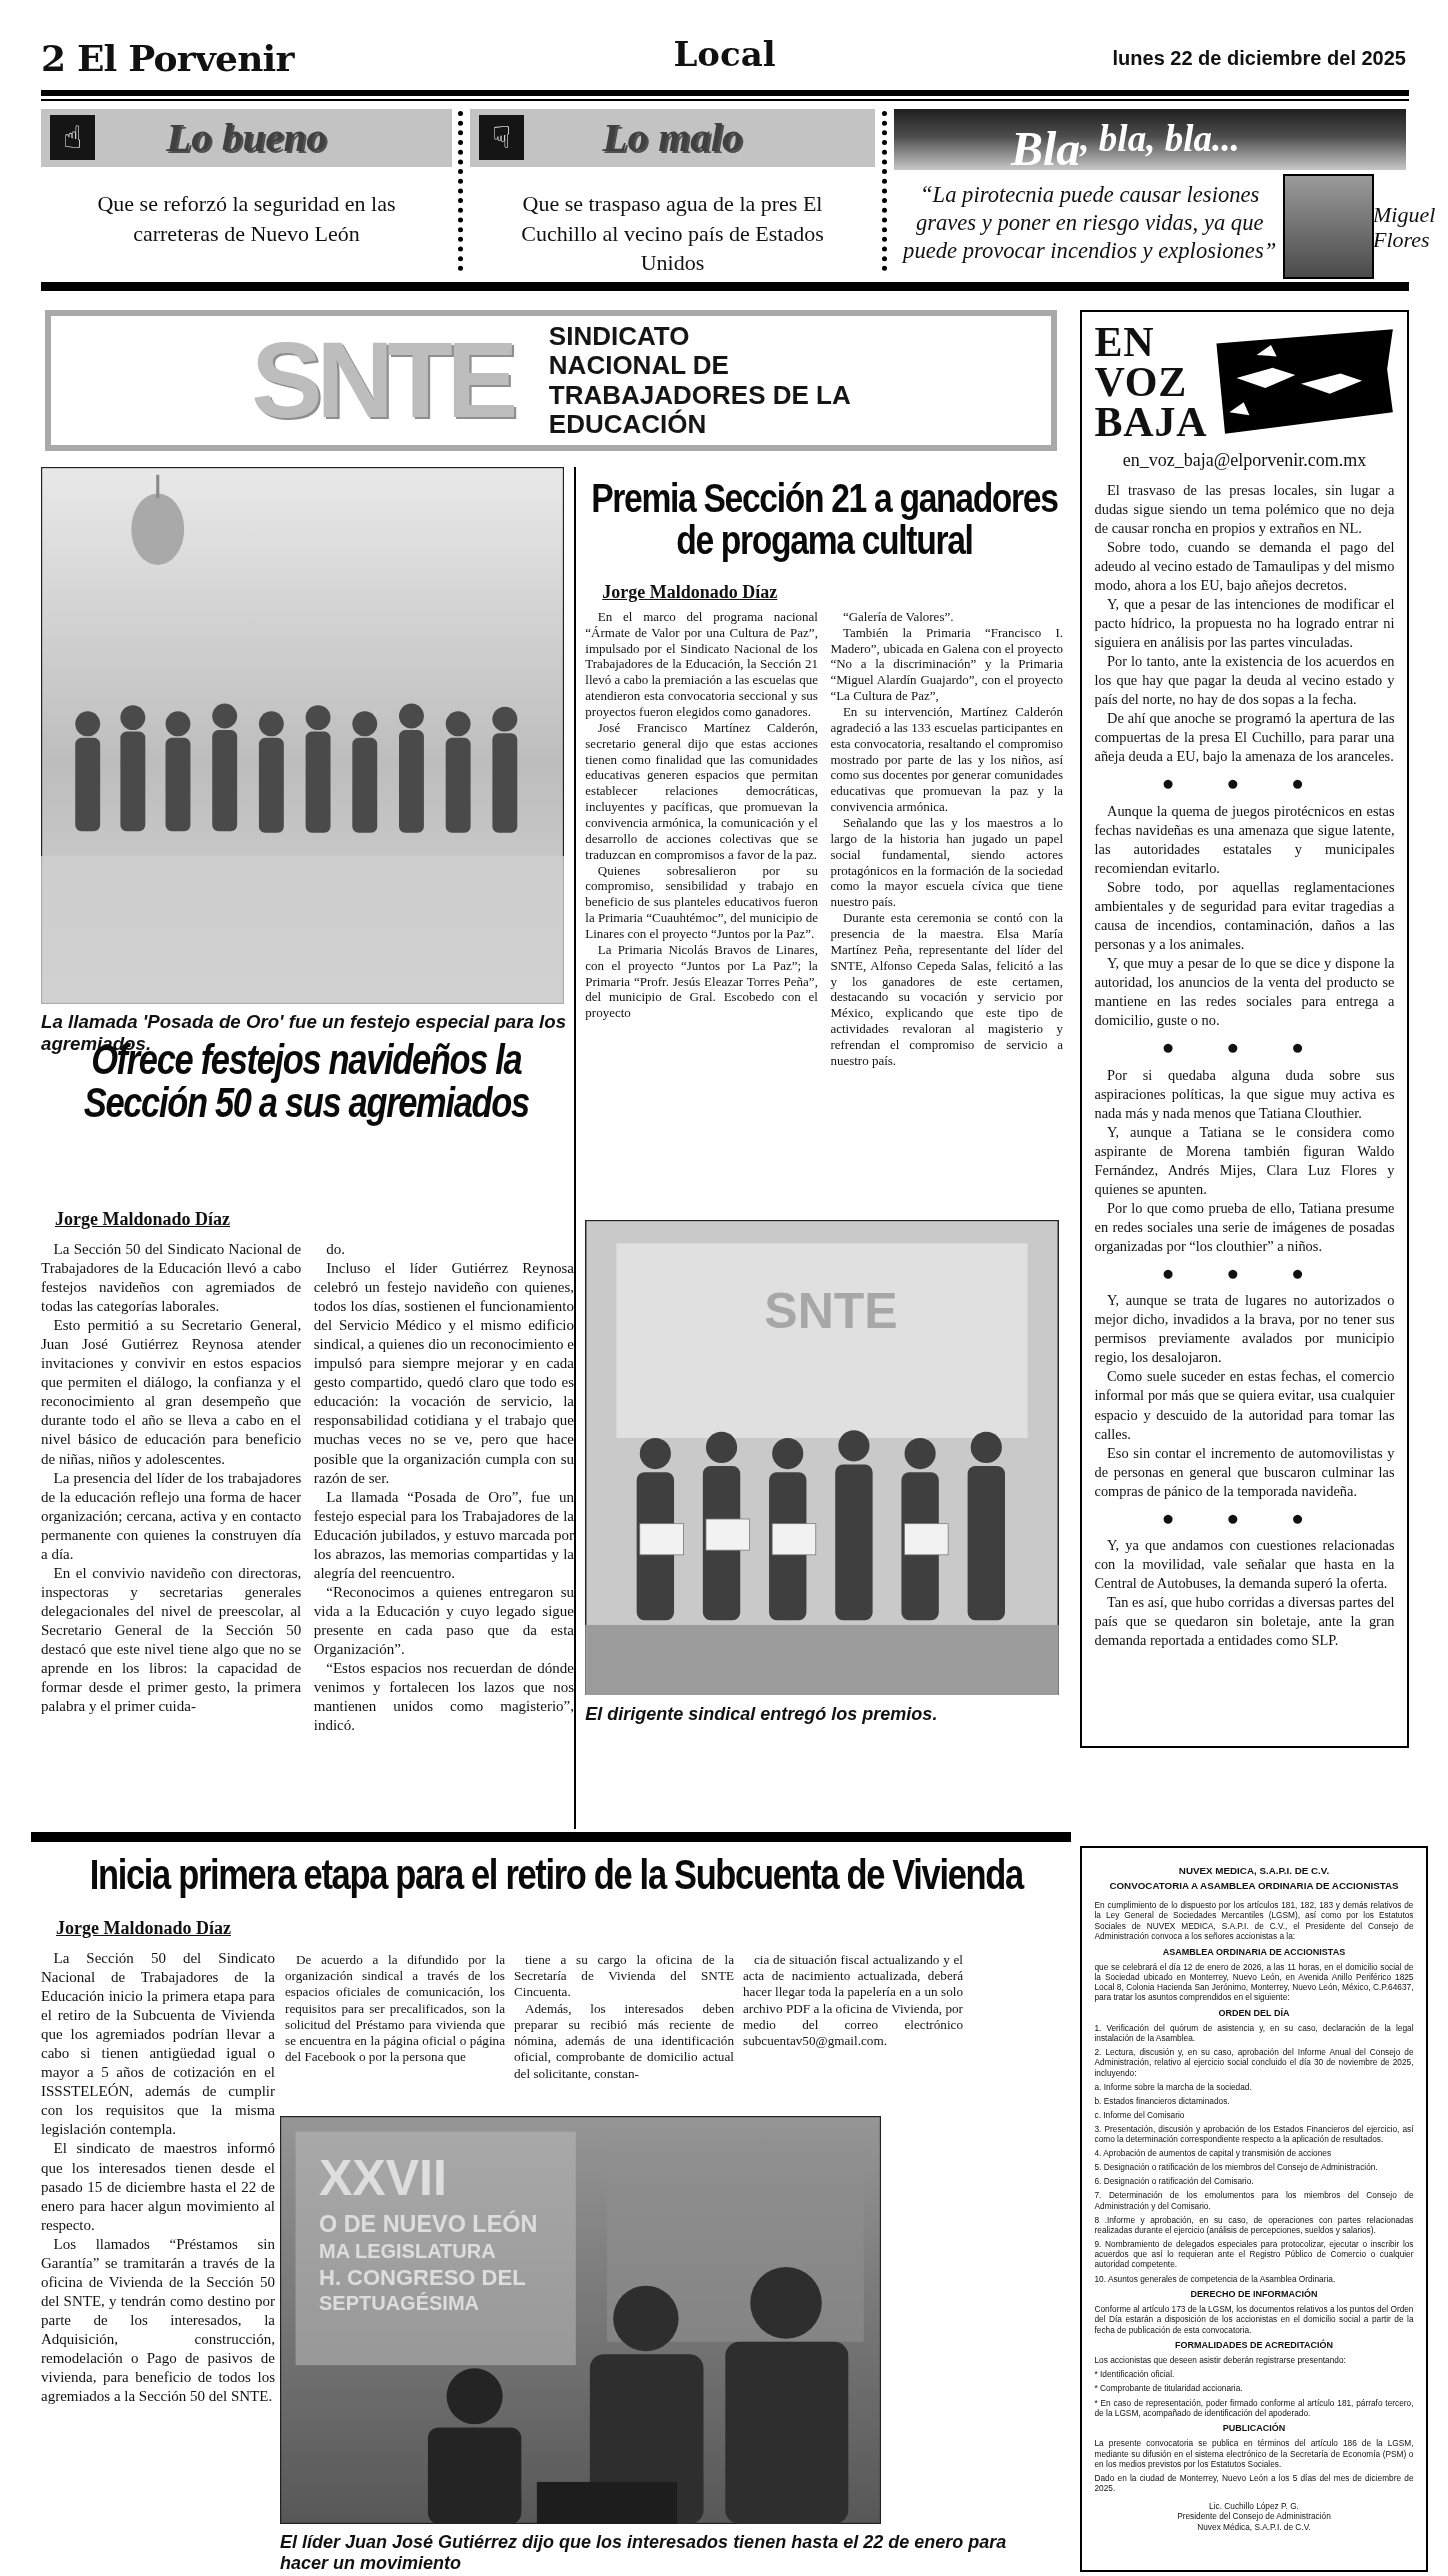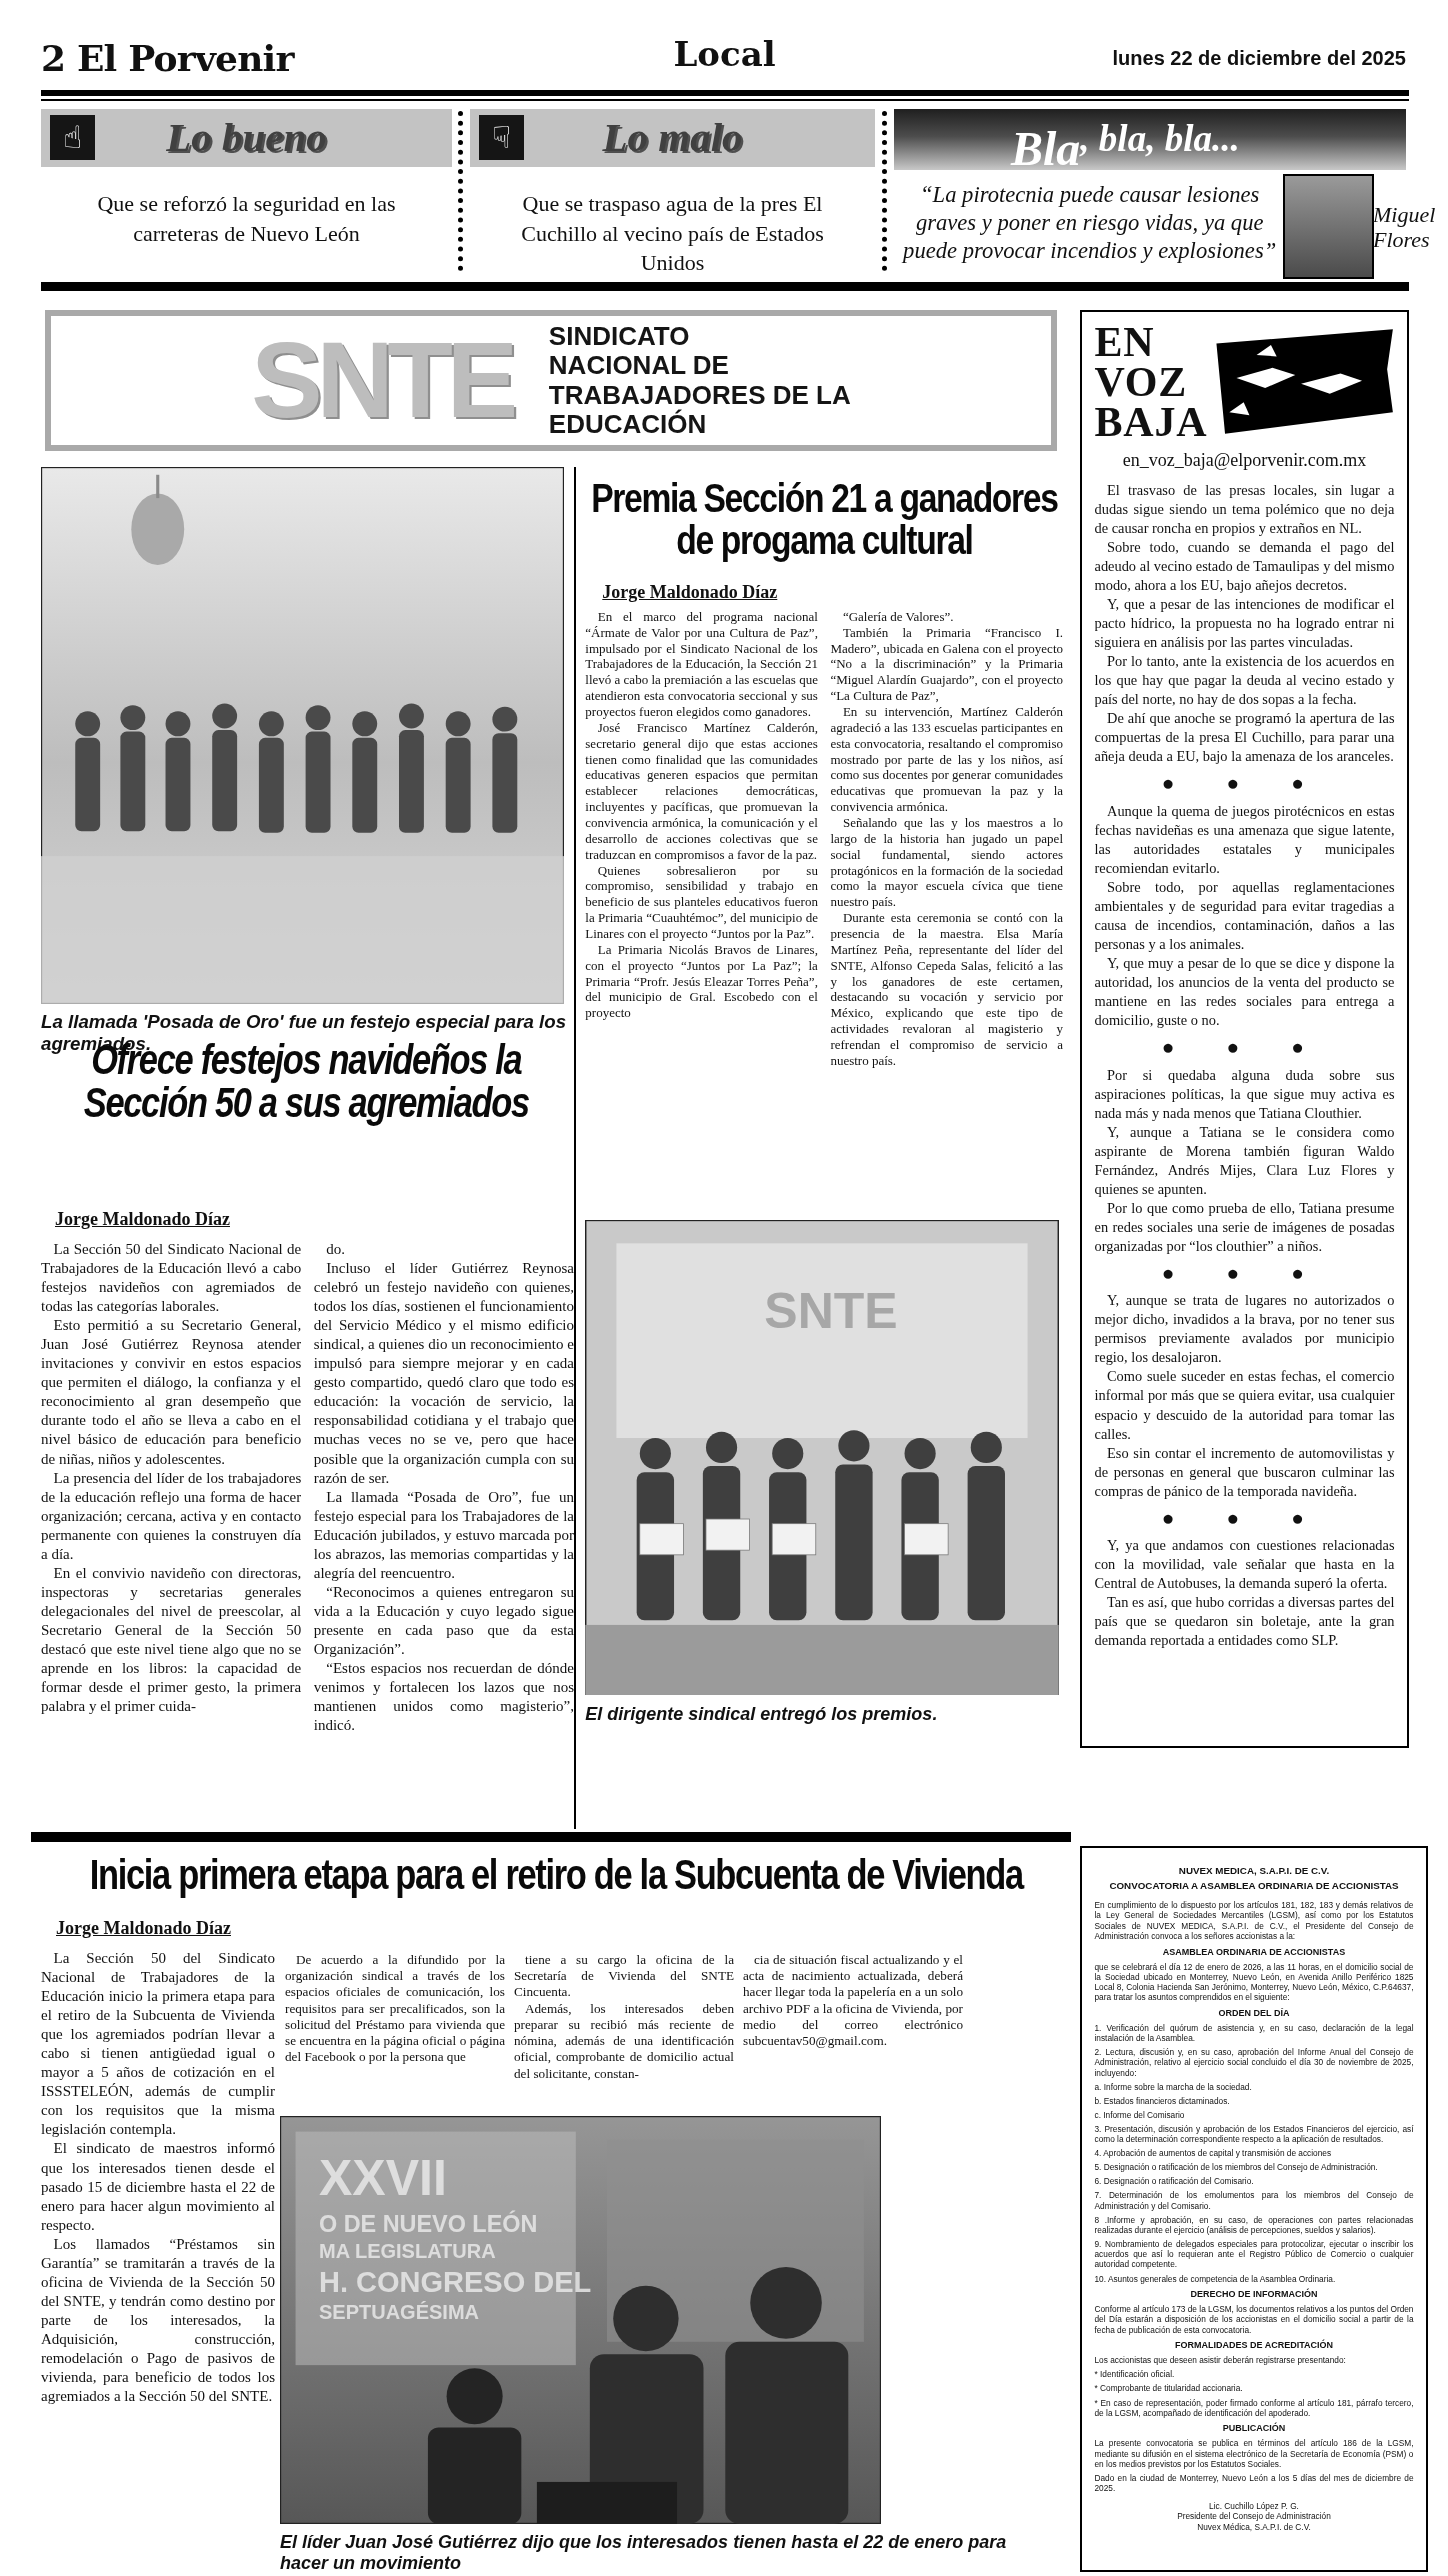--- a/index.html
+++ b/index.html
@@ -301,21 +301,21 @@
       <g fill="#242424">
         <circle cx="250" cy="360" r="36"></circle>
           <rect x="190" y="400" width="120" height="124" rx="14"></rect>
       </g>
       <rect x="330" y="470" width="180" height="54" fill="#1d1d1d"></rect>
     </svg>
     <div class="overlaytext" style="left:39px;top:31px;">
         <div style="font-size: 50px;">XXVII</div>
         <div style="font-size: 23.4px;">O DE NUEVO LEÓN</div>
         <div style="font-size: 20px;">MA LEGISLATURA</div>
-        <div style="font-size: 29px;">H. CONGRESO DEL</div>
+        <div style="font-size: 22px;">H. CONGRESO DEL</div>
         <div style="font-size: 20px;">SEPTUAGÉSIMA</div>
       </div>
   </div>
   <div class="abs caption" style="left:280px;top:2532px;width:779px;font-size:18px;">El líder Juan José Gutiérrez dijo que los interesados tienen hasta el 22 de enero para hacer un movimiento</div>
 
   <div class="abs notice" style="left:1080px;top:1846px;width:348px;height:726px;">
     <div class="nhead" style="font-size:9.8px;">NUVEX MEDICA, S.A.P.I. DE C.V.</div>
     <div class="ntitle">CONVOCATORIA A ASAMBLEA ORDINARIA DE ACCIONISTAS</div>
     <p>En cumplimiento de lo dispuesto por los artículos 181, 182, 183 y demás relativos de la Ley General de Sociedades Mercantiles (LGSM), así como por los Estatutos Sociales de NUVEX MEDICA, S.A.P.I. de C.V., el Presidente del Consejo de Administración convoca a los señores accionistas a la:</p>
     <div class="nhead">ASAMBLEA ORDINARIA DE ACCIONISTAS</div>

